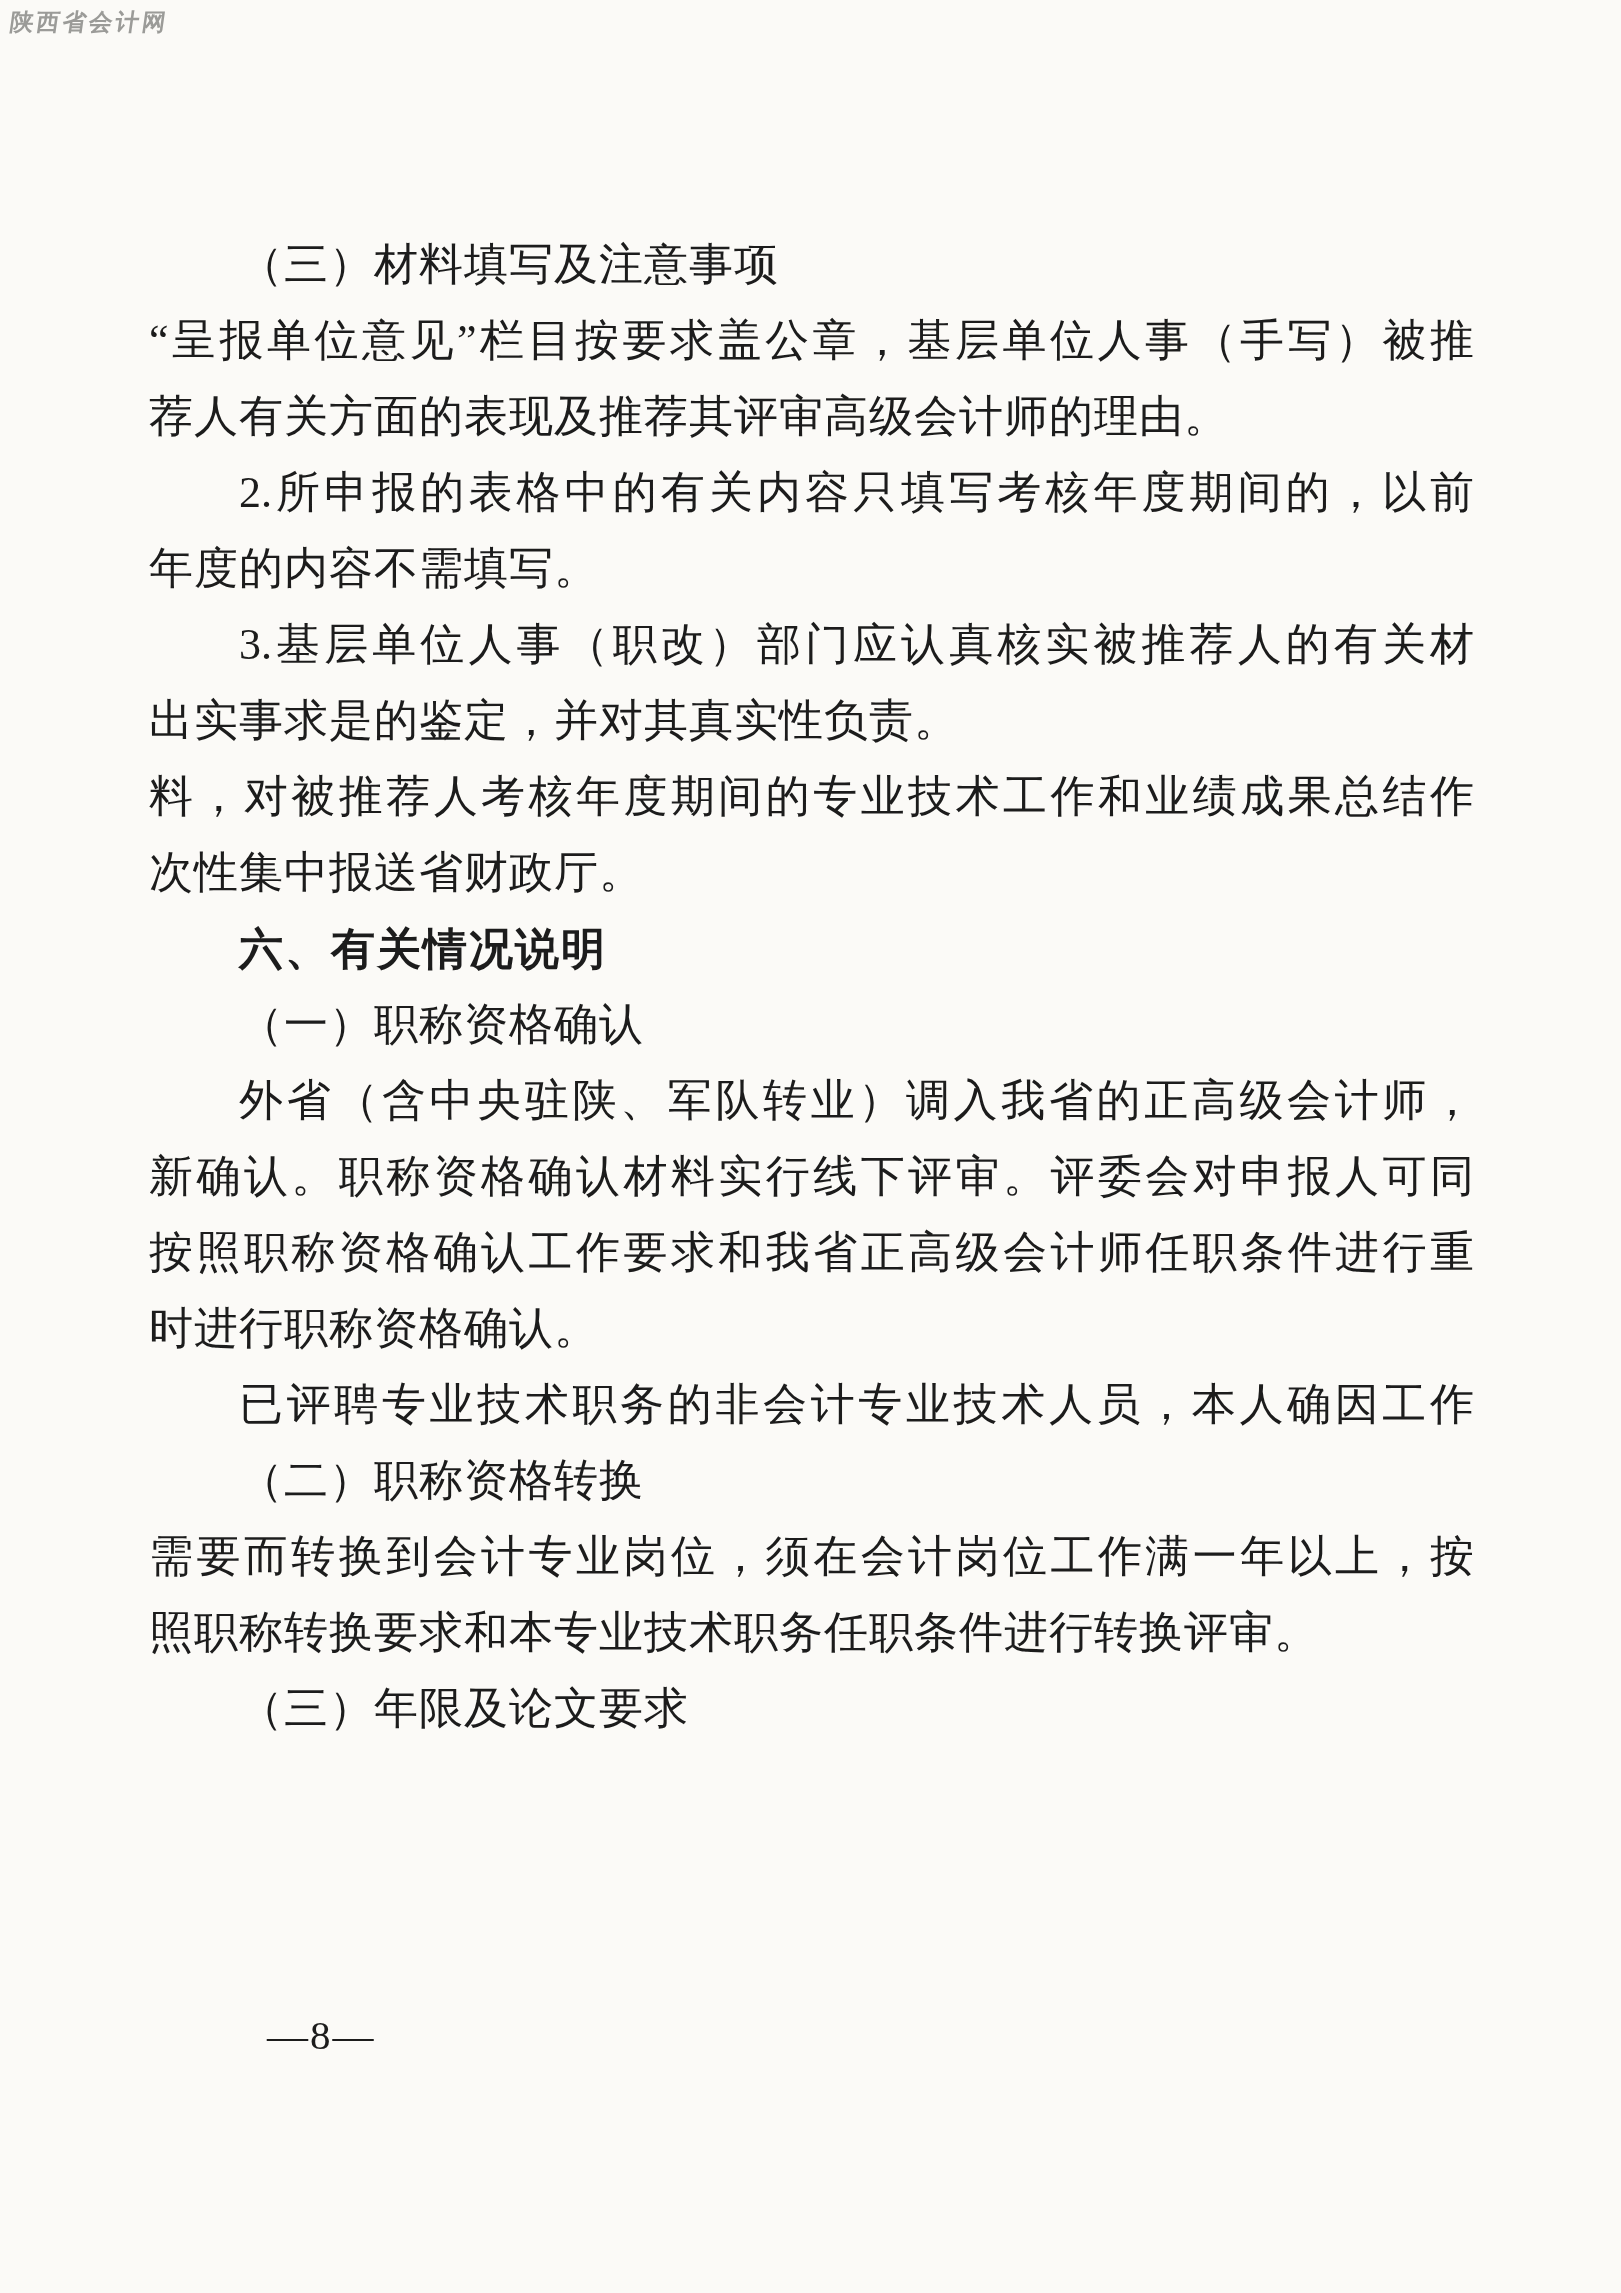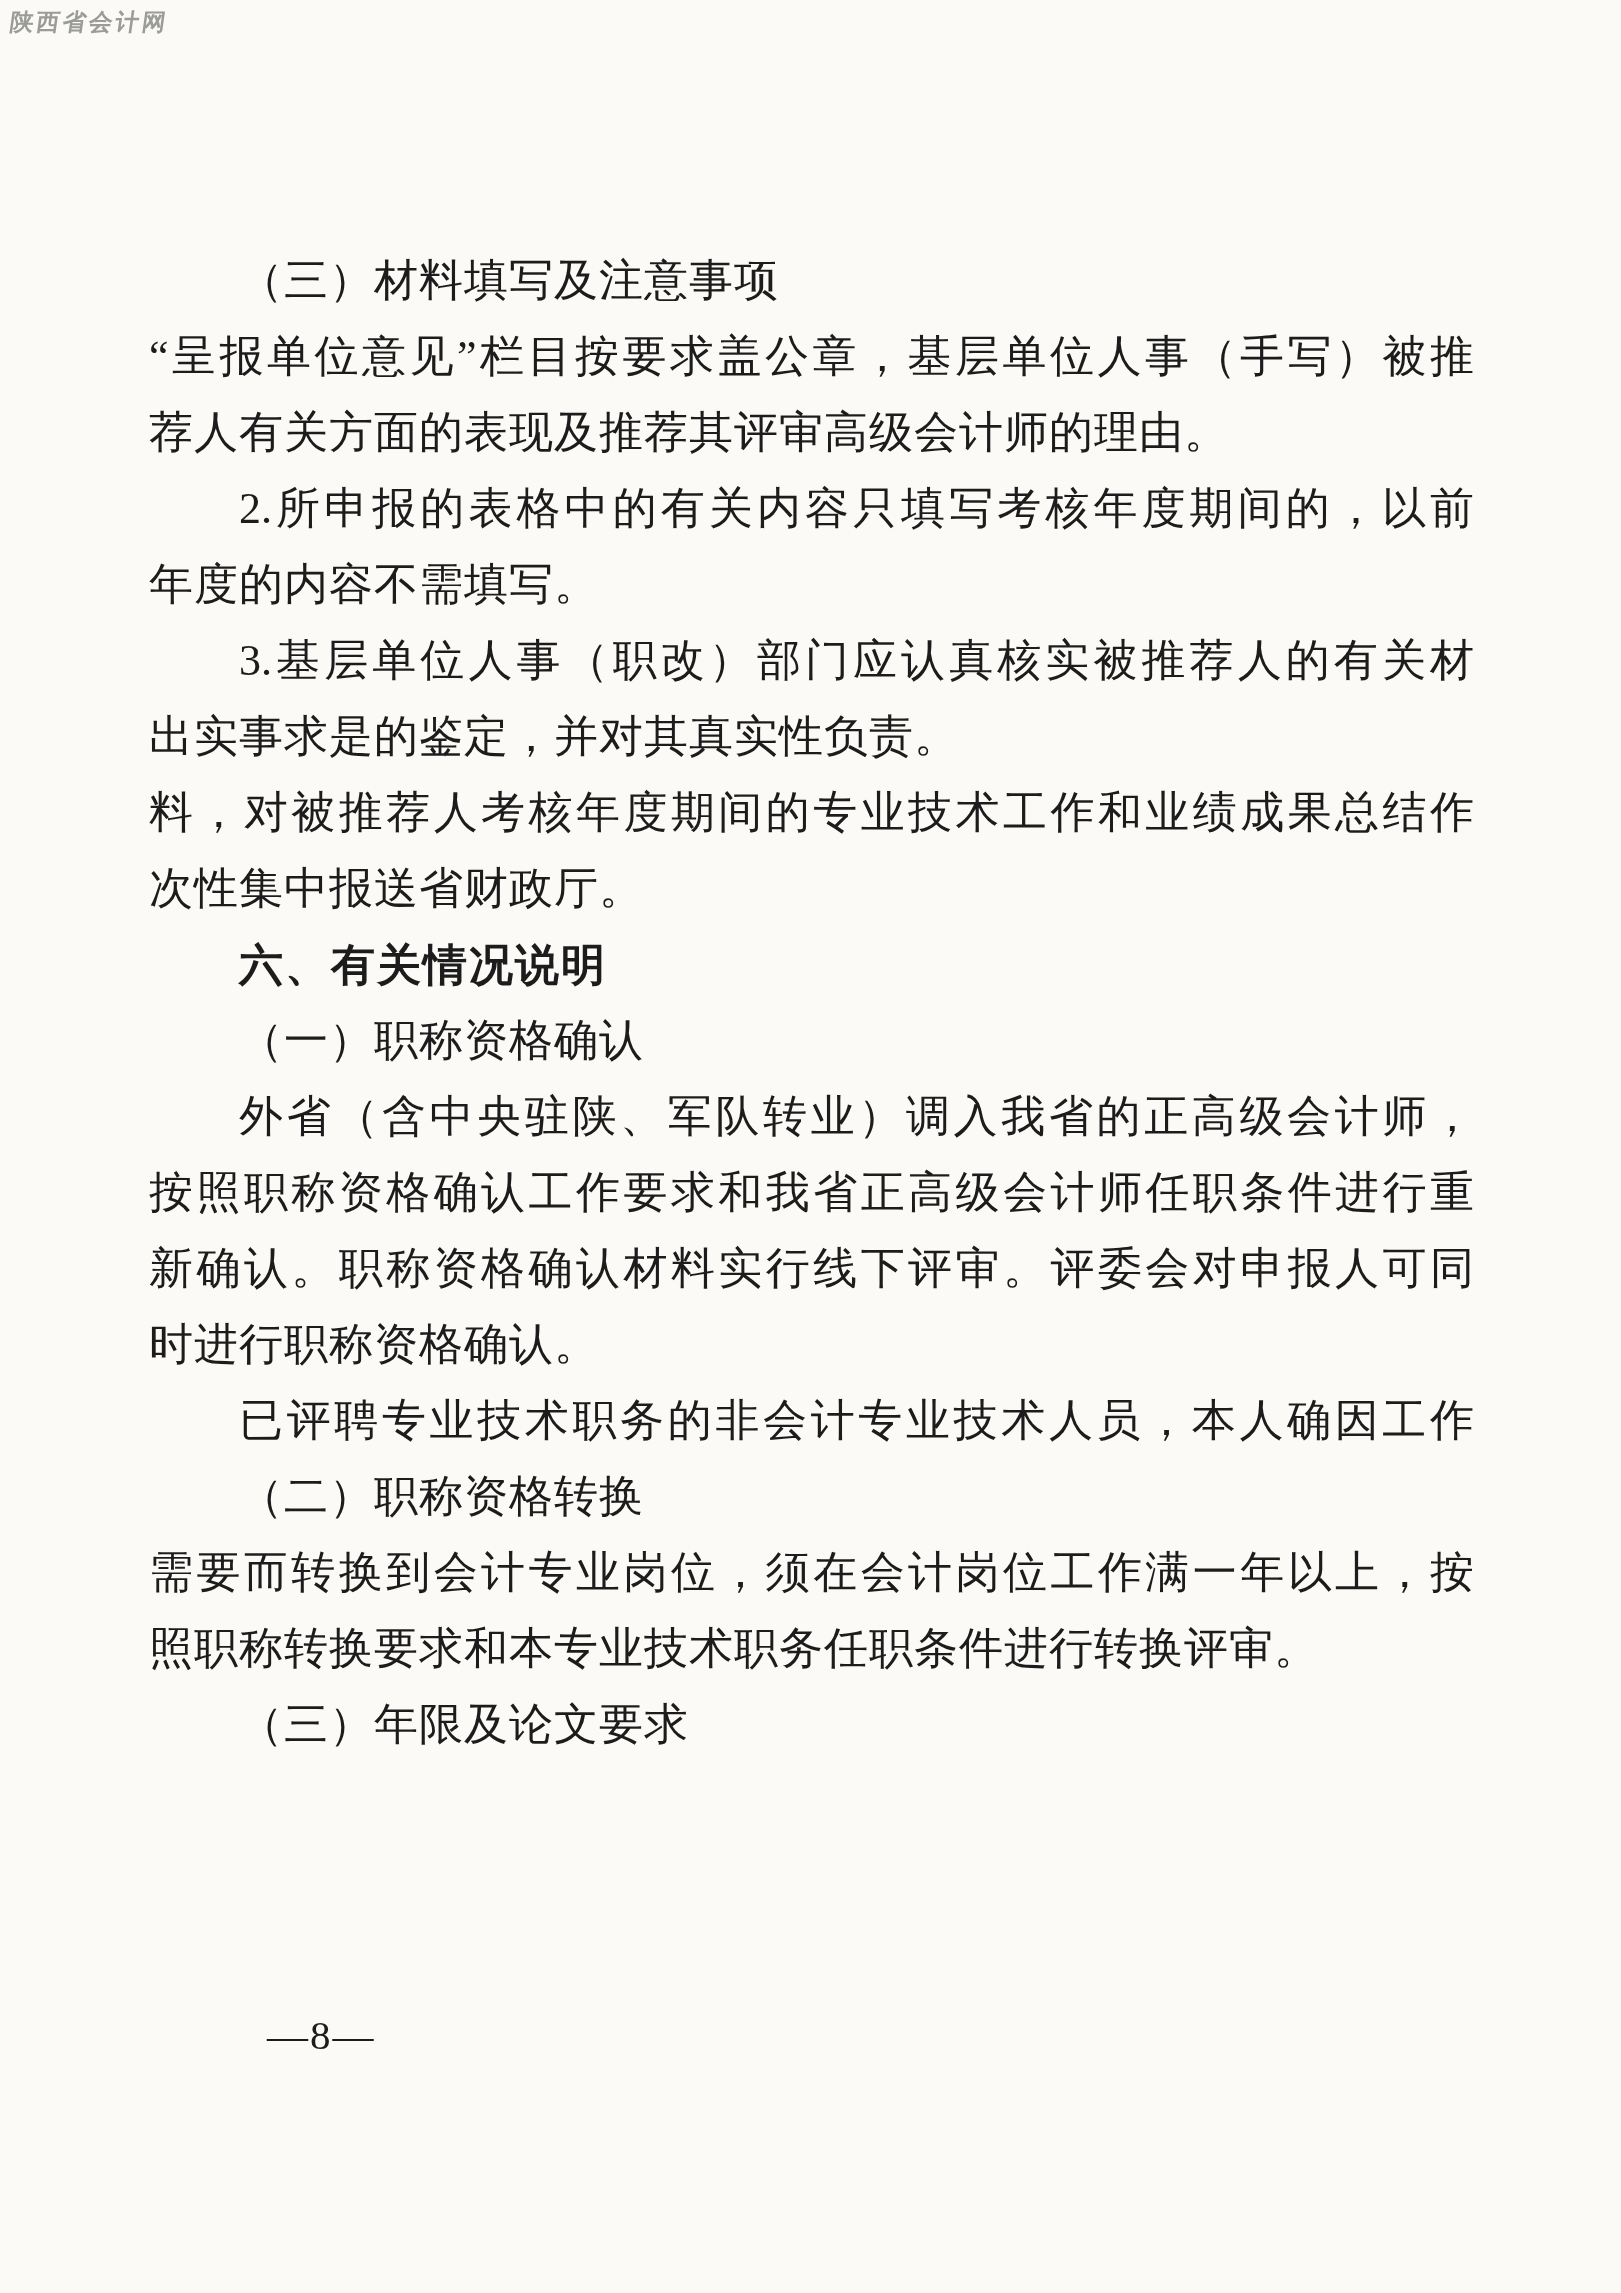--- a/index.html
+++ b/index.html
@@ -23,21 +23,21 @@
     font-size: 23.5px;
     font-weight: bold;
     color: #9b9b98;
     transform: skewX(-8deg);
     letter-spacing: 2.9px;
     user-select: none;
   }
   .doc-text {
     position: absolute;
     left: 149px;
-    top: 243px;
+    top: 227px;
     width: 1325px;
   }
   .line {
     height: 76px;
     line-height: 76px;
     font-size: 44px;
     letter-spacing: 1px;
     white-space: nowrap;
     text-align: left;
   }
@@ -76,22 +76,22 @@
       <div class="line">荐人有关方面的表现及推荐其评审高级会计师的理由。</div>
       <div class="line indent fill">2.所申报的表格中的有关内容只填写考核年度期间的，以前</div>
       <div class="line">年度的内容不需填写。</div>
       <div class="line indent fill">3.基层单位人事（职改）部门应认真核实被推荐人的有关材</div>
       <div class="line">出实事求是的鉴定，并对其真实性负责。</div>
       <div class="line fill">料，对被推荐人考核年度期间的专业技术工作和业绩成果总结作</div>
       <div class="line">次性集中报送省财政厅。</div>
       <div class="line indent bold">六、有关情况说明</div>
       <div class="line indent">（一）职称资格确认</div>
       <div class="line indent fill">外省（含中央驻陕、军队转业）调入我省的正高级会计师，</div>
+      <div class="line fill">新确认。职称资格确认材料实行线下评审。评委会对申报人可同</div>
       <div class="line fill">按照职称资格确认工作要求和我省正高级会计师任职条件进行重</div>
-      <div class="line fill">新确认。职称资格确认材料实行线下评审。评委会对申报人可同</div>
       <div class="line">时进行职称资格确认。</div>
       <div class="line indent fill">已评聘专业技术职务的非会计专业技术人员，本人确因工作</div>
       <div class="line indent">（二）职称资格转换</div>
       <div class="line fill">需要而转换到会计专业岗位，须在会计岗位工作满一年以上，按</div>
       <div class="line">照职称转换要求和本专业技术职务任职条件进行转换评审。</div>
       <div class="line indent">（三）年限及论文要求</div>
     </div>
 
   <div class="page-number">—8—</div>
 </div>

